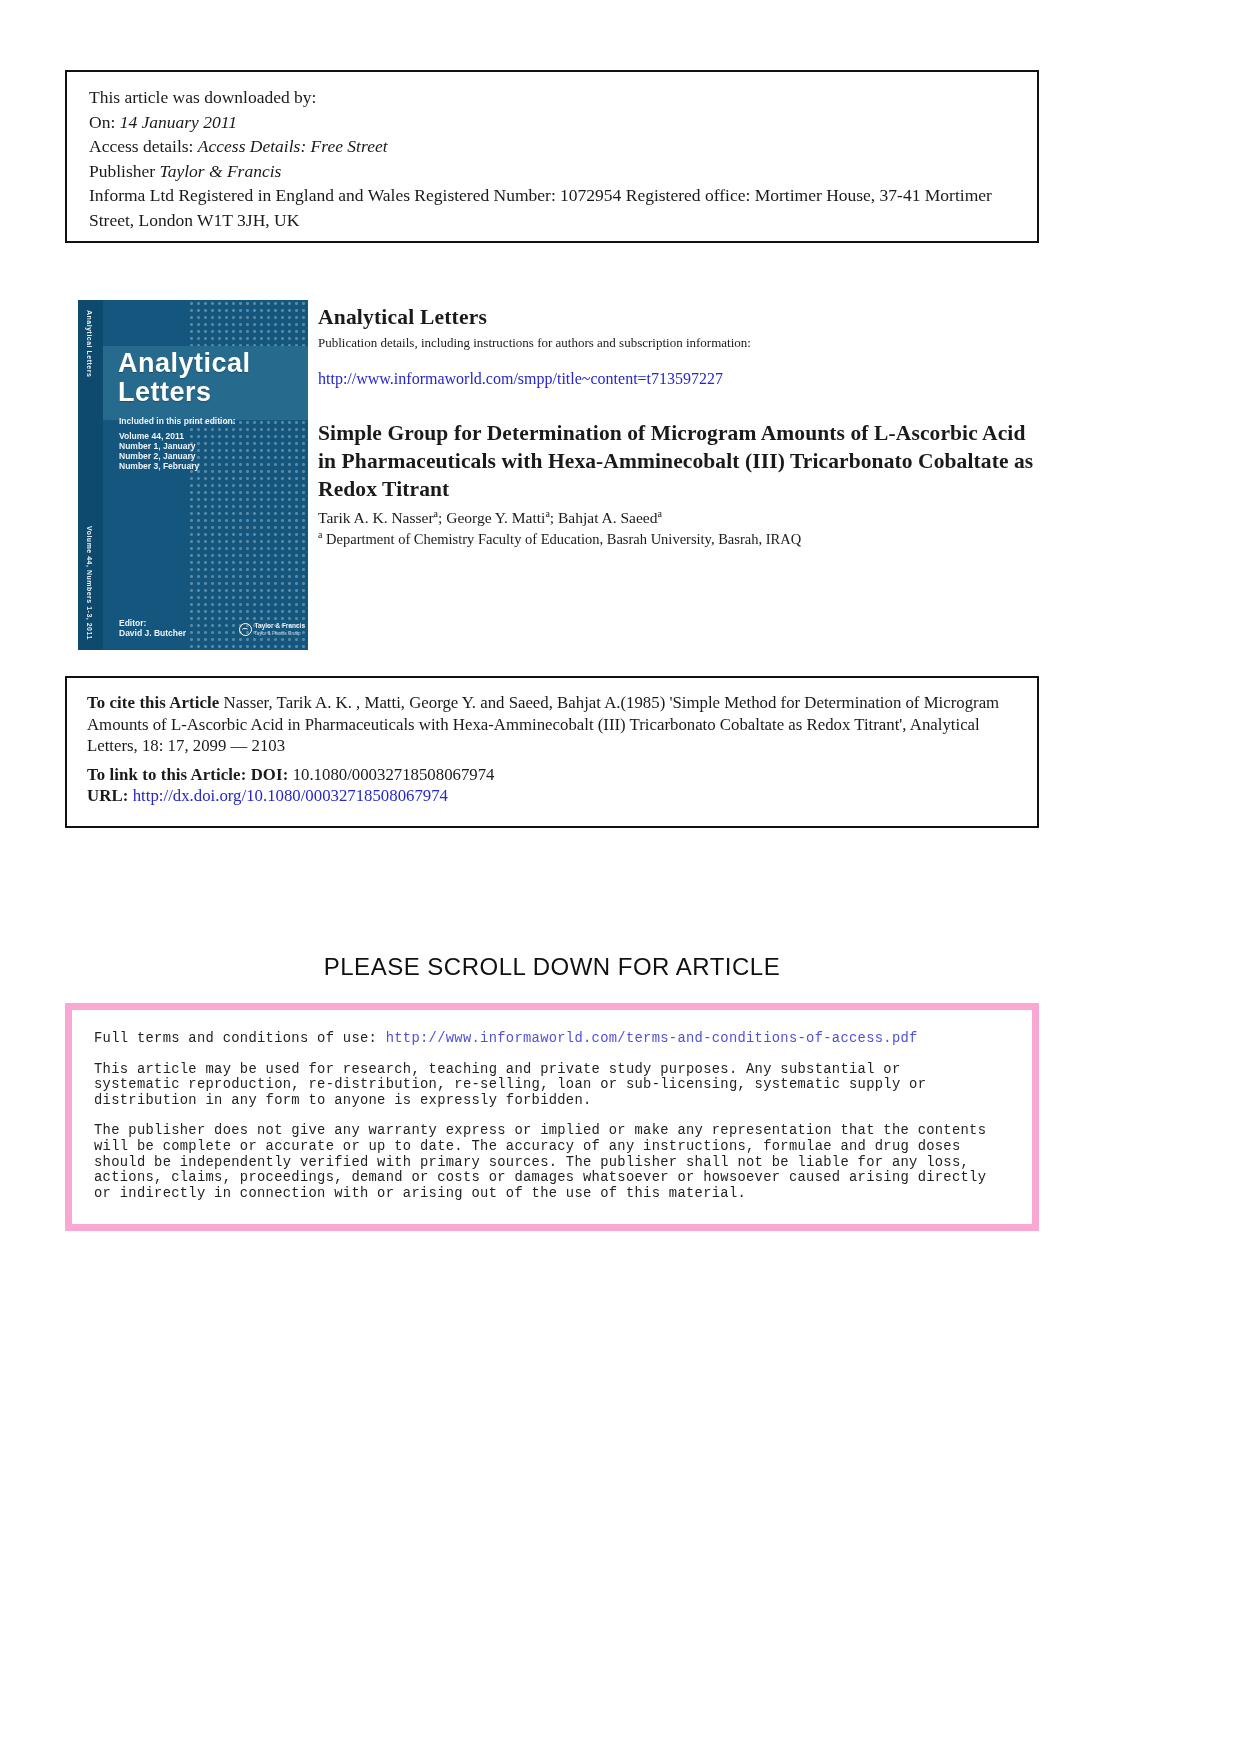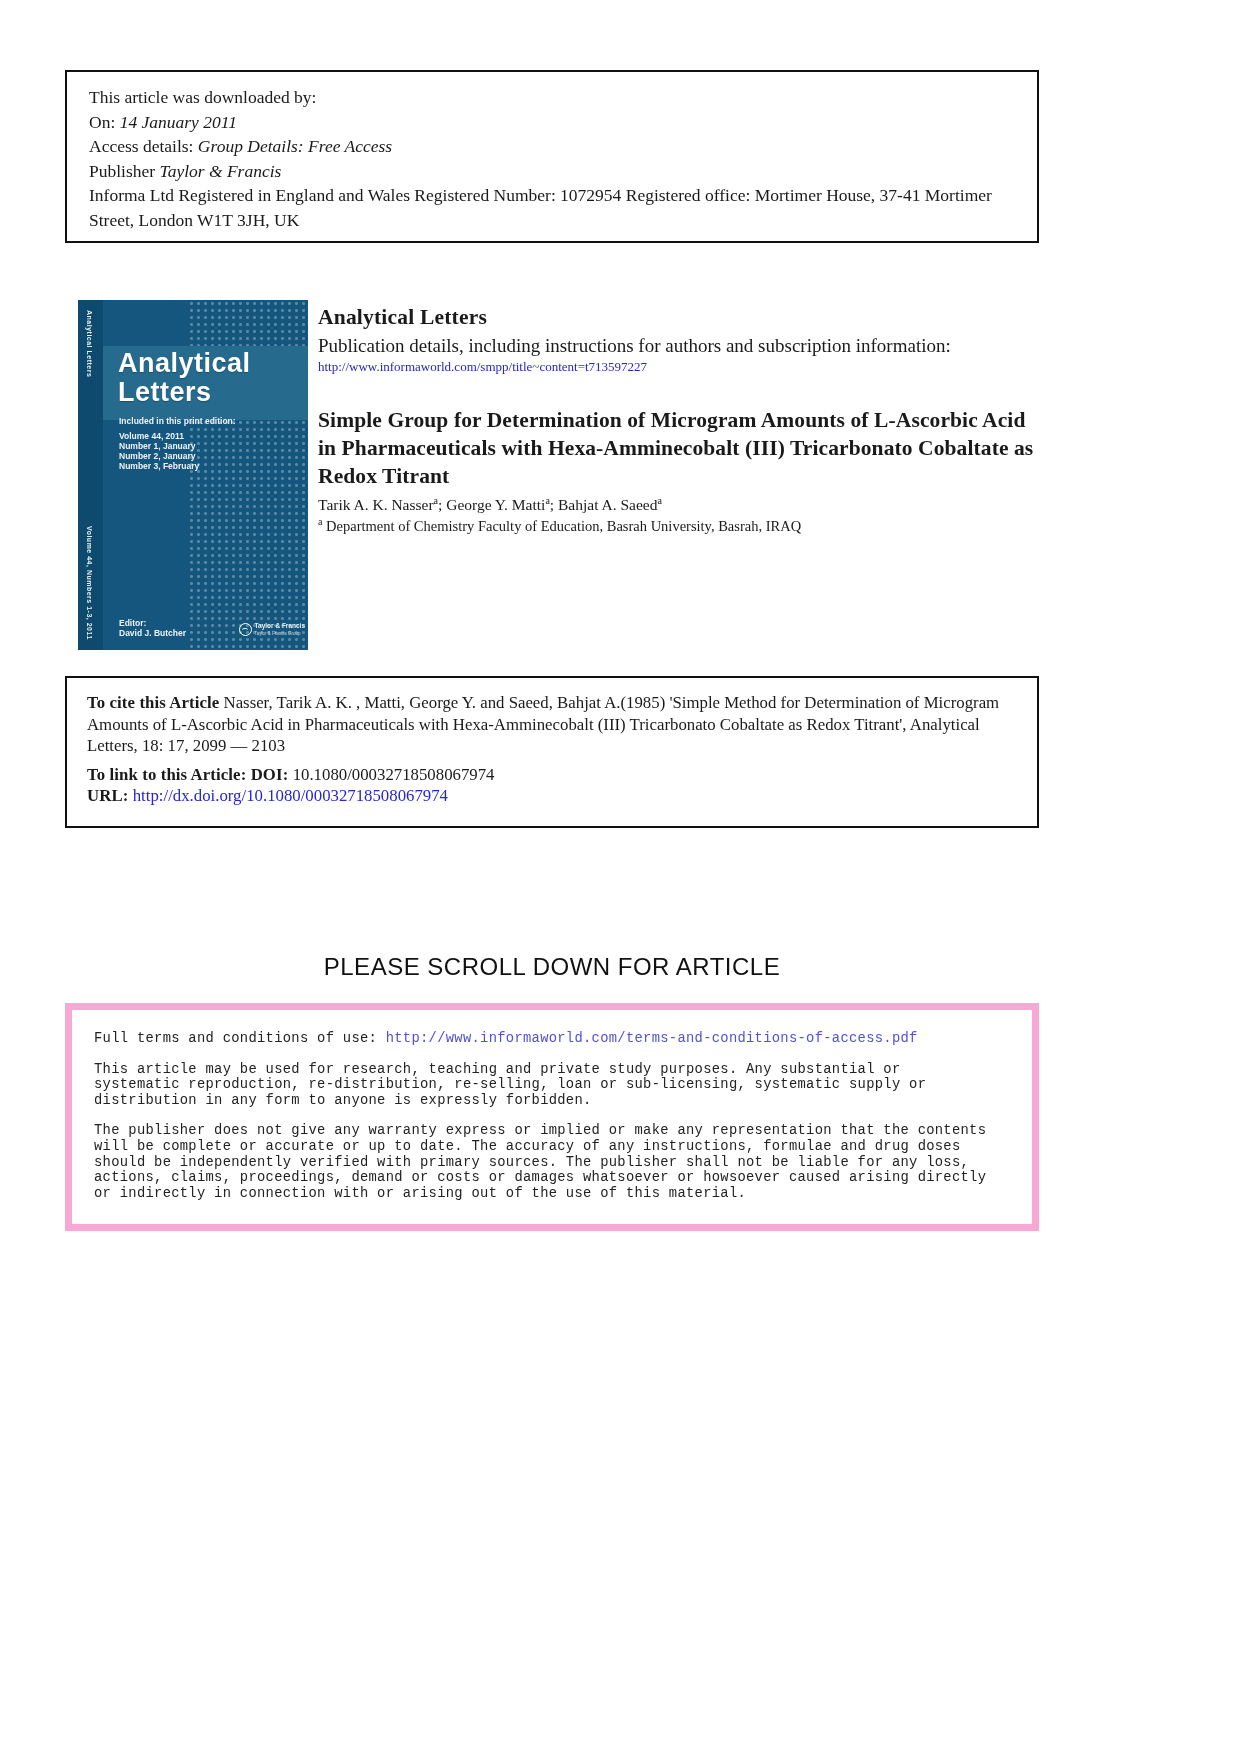--- a/index.html
+++ b/index.html
@@ -83,23 +83,23 @@
   .tf-circle::after{
     content:"";position:absolute;left:2px;top:4px;width:6px;height:3px;
     border-top:1.5px solid #fff;border-radius:50%;
   }
   .tf-text{font-size:6.5px;font-weight:bold;line-height:7px;color:#e8eef3;}
   .tf-tag{font-size:4.5px;font-weight:normal;opacity:.8;}
 
   
   .jcol{left:318px;top:305px;width:724px;}
   .journal-name{font-size:21.5px;font-weight:bold;letter-spacing:.2px;}
-  .pub-details{font-size:19px;margin-top:5px;}
+  .pub-details{font-size:13px;margin-top:5px;}
   .jcol a, .cite-box a{color:var(--link-blue);text-decoration:none;}
-  .journal-url{font-size:13px;margin-top:2px;}
+  .journal-url{font-size:16px;margin-top:19px;}
   .article-title{
     font-size:21.5px;font-weight:bold;line-height:28px;margin-top:31px;
     letter-spacing:.1px;
   }
   .authors{font-size:15.5px;margin-top:5px;}
   .authors sup, .affiliation sup{font-size:10px;}
   .affiliation{font-size:14.5px;margin-top:2px;}
 
   
   .cite-box{
@@ -126,21 +126,21 @@
   }
   .terms-box p{margin:0 0 15px 0;white-space:pre-line;}
   .terms-box a{color:var(--mono-link);text-decoration:none;}
 </style>
 </head>
 <body>
 
 <div class="abs top-box">
   <div>This article was downloaded by:</div>
   <div><span>On: </span><span class="it">14 January 2011</span></div>
-  <div><span>Access details: </span><span class="it">Group Details: Free Access</span></div>
+  <div><span>Access details: </span><span class="it">Access Details: Free Street</span></div>
   <div><span>Publisher </span><span class="it">Taylor &amp; Francis</span></div>
   <div>Informa Ltd Registered in England and Wales Registered Number: 1072954 Registered office: Mortimer House, 37-41 Mortimer Street, London W1T 3JH, UK</div>
 </div>
 
 <div class="abs cover">
   <div class="cover-dots"></div>
   <div class="cover-spine">
     <div class="spine-text spine-top">Analytical Letters</div>
     <div class="spine-text spine-bottom">Volume 44, Numbers 1-3, 2011</div>
   </div>

